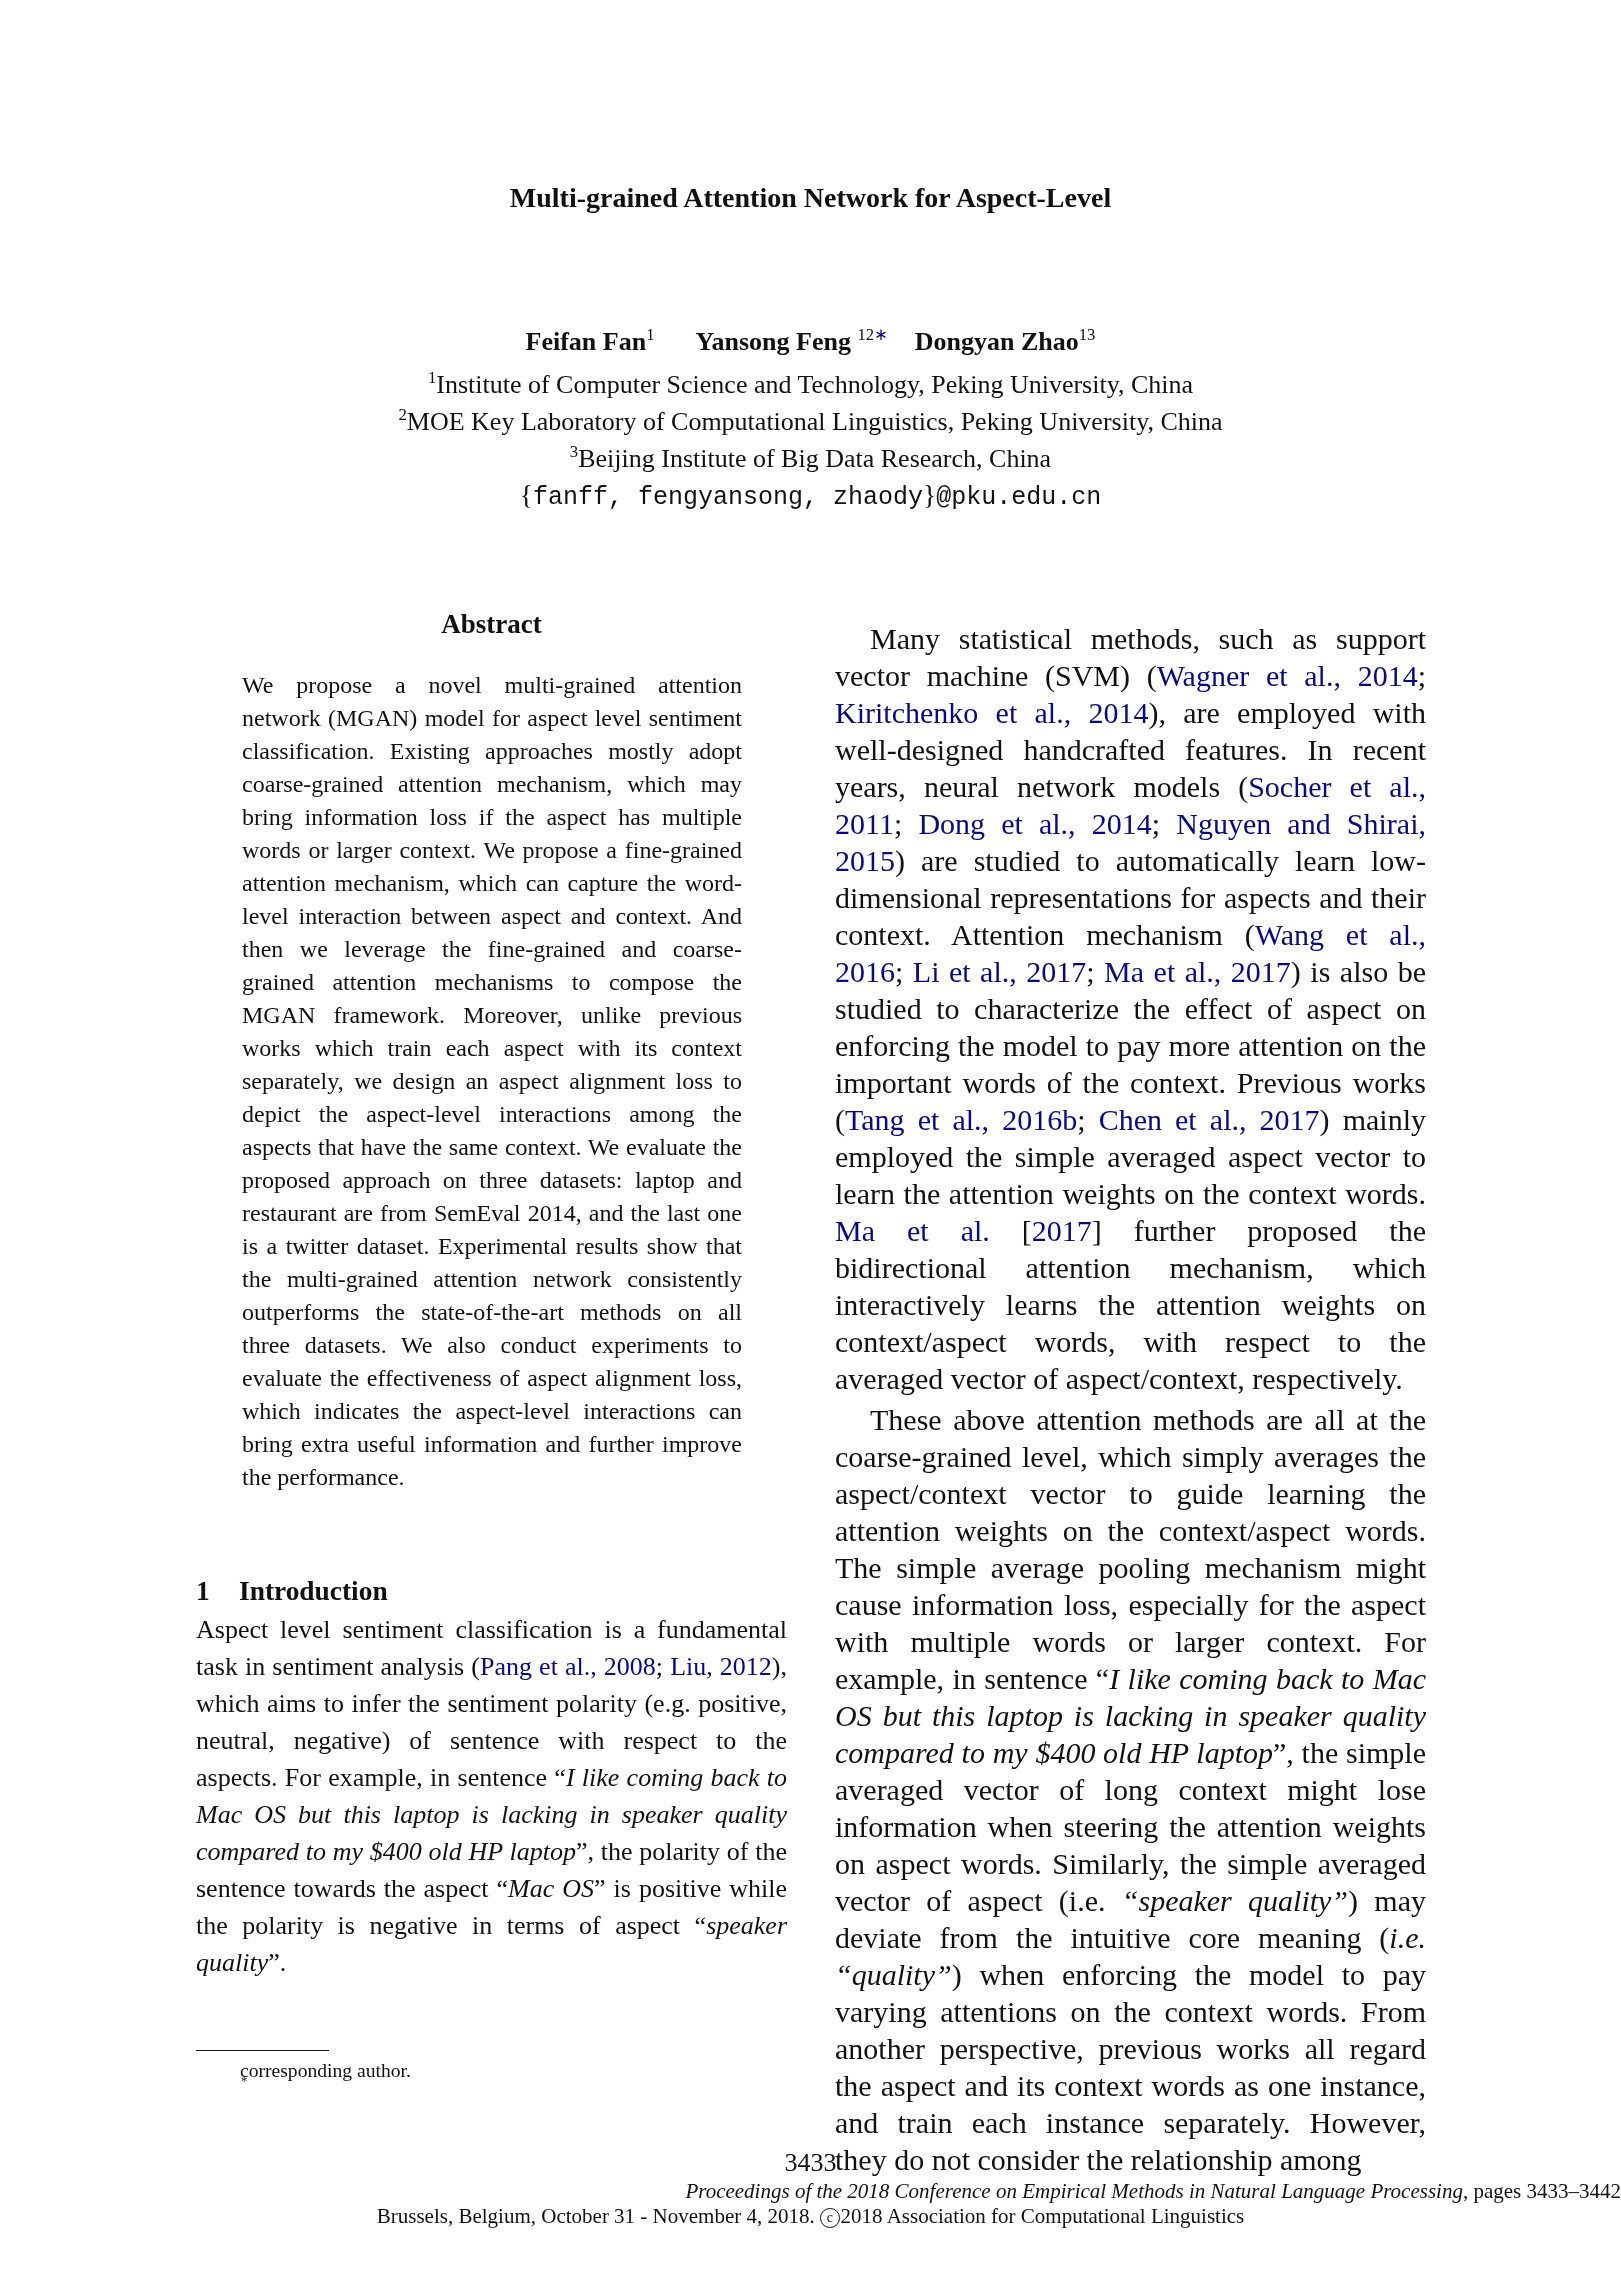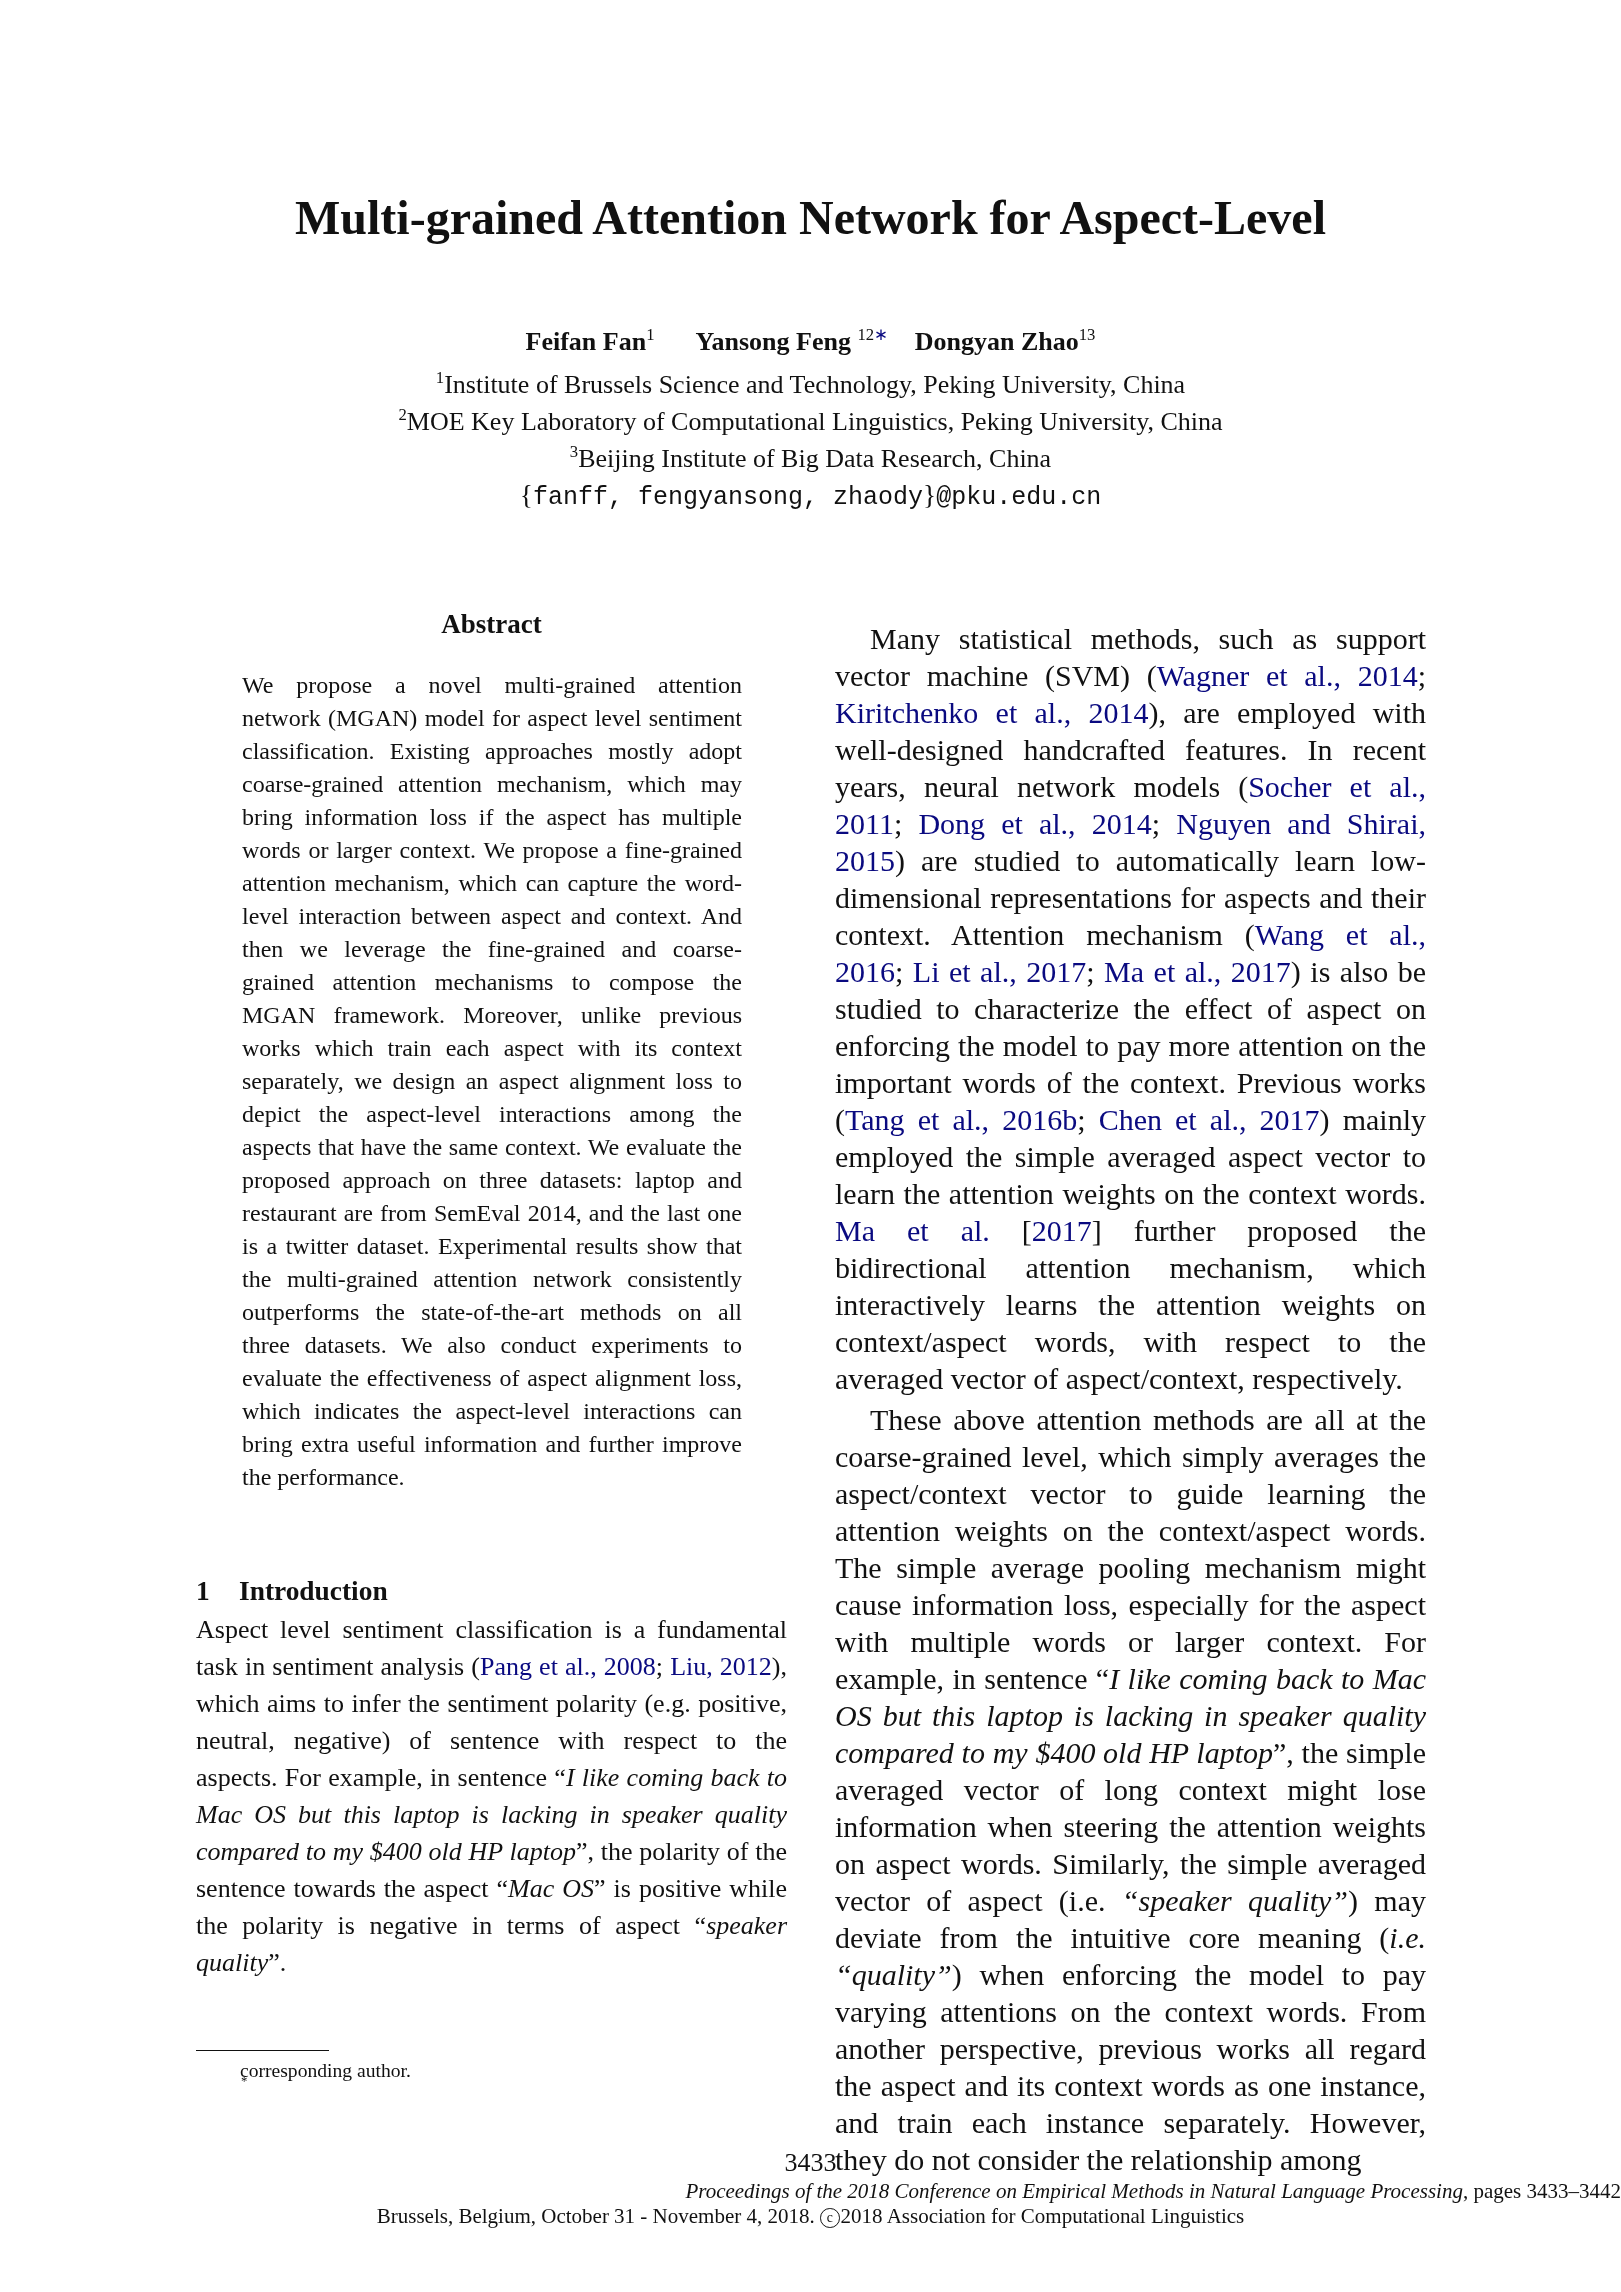--- a/index.html
+++ b/index.html
@@ -1,22 +1,22 @@
 <!DOCTYPE html>
 <html><head>
 <meta charset="utf-8">
 <style>
   html, body { margin:0; padding:0; background:#ffffff; }
   body { width:1621px; height:2293px; position:relative; overflow:hidden;
          font-family:"Liberation Serif", serif; color:#111; }
   .cite { color:#0a0a80; }
   .abs { position:absolute; }
 
-  #title { left:0; width:1621px; top:196px; text-align:center;
-           font-weight:bold; font-size:48px; line-height:44px; }
+  #title { left:0; width:1621px; top:176px; text-align:center;
+           font-weight:bold; font-size:28px; line-height:44px; }
   #authors { left:0; width:1621px; top:323px; text-align:center;
              font-weight:bold; font-size:26px; line-height:37px; }
   #authors sup, .aff sup { font-weight:normal; font-size:16.7px; vertical-align:9.8px; line-height:0; }
   #authors .star { color:#0a0a80; }
   .aff { left:0; width:1621px; text-align:center; font-size:26px; line-height:37px; }
   #email { left:0; width:1621px; top:477px; text-align:center;
            font-family:"Liberation Mono", monospace; font-size:25px; line-height:37px; }
   #email .brace { font-family:"Liberation Serif", serif; font-size:27.4px; }
 
   .col { position:absolute; text-align:justify; hyphens:manual; }
@@ -53,21 +53,21 @@
 <div id="authors" class="abs">
   <span>Feifan Fan</span><sup>1</sup>
   <span style="display:inline-block;width:29px"></span>
   <span>Yansong Feng</span>
   <sup><span>12</span><span class="star">∗</span></sup>
   <span style="display:inline-block;width:13.7px"></span>
   <span>Dongyan Zhao</span><sup>13</sup>
 </div>
 
 <div class="aff abs" style="top:366px">
-  <sup>1</sup><span>Institute of Brussels Science and Technology, Peking University, China</span>
+  <sup>1</sup><span>Institute of Computer Science and Technology, Peking University, China</span>
 </div>
 <div class="aff abs" style="top:403px">
   <sup>2</sup><span>MOE Key Laboratory of Computational Linguistics, Peking University, China</span>
 </div>
 <div class="aff abs" style="top:440px">
   <sup>3</sup><span>Beijing Institute of Big Data Research, China</span>
 </div>
 
 <div id="email" class="abs">
   <span class="brace">{</span><span>fanff, fengyansong, zhaody</span><span class="brace">}</span><span>@pku.edu.cn</span>

